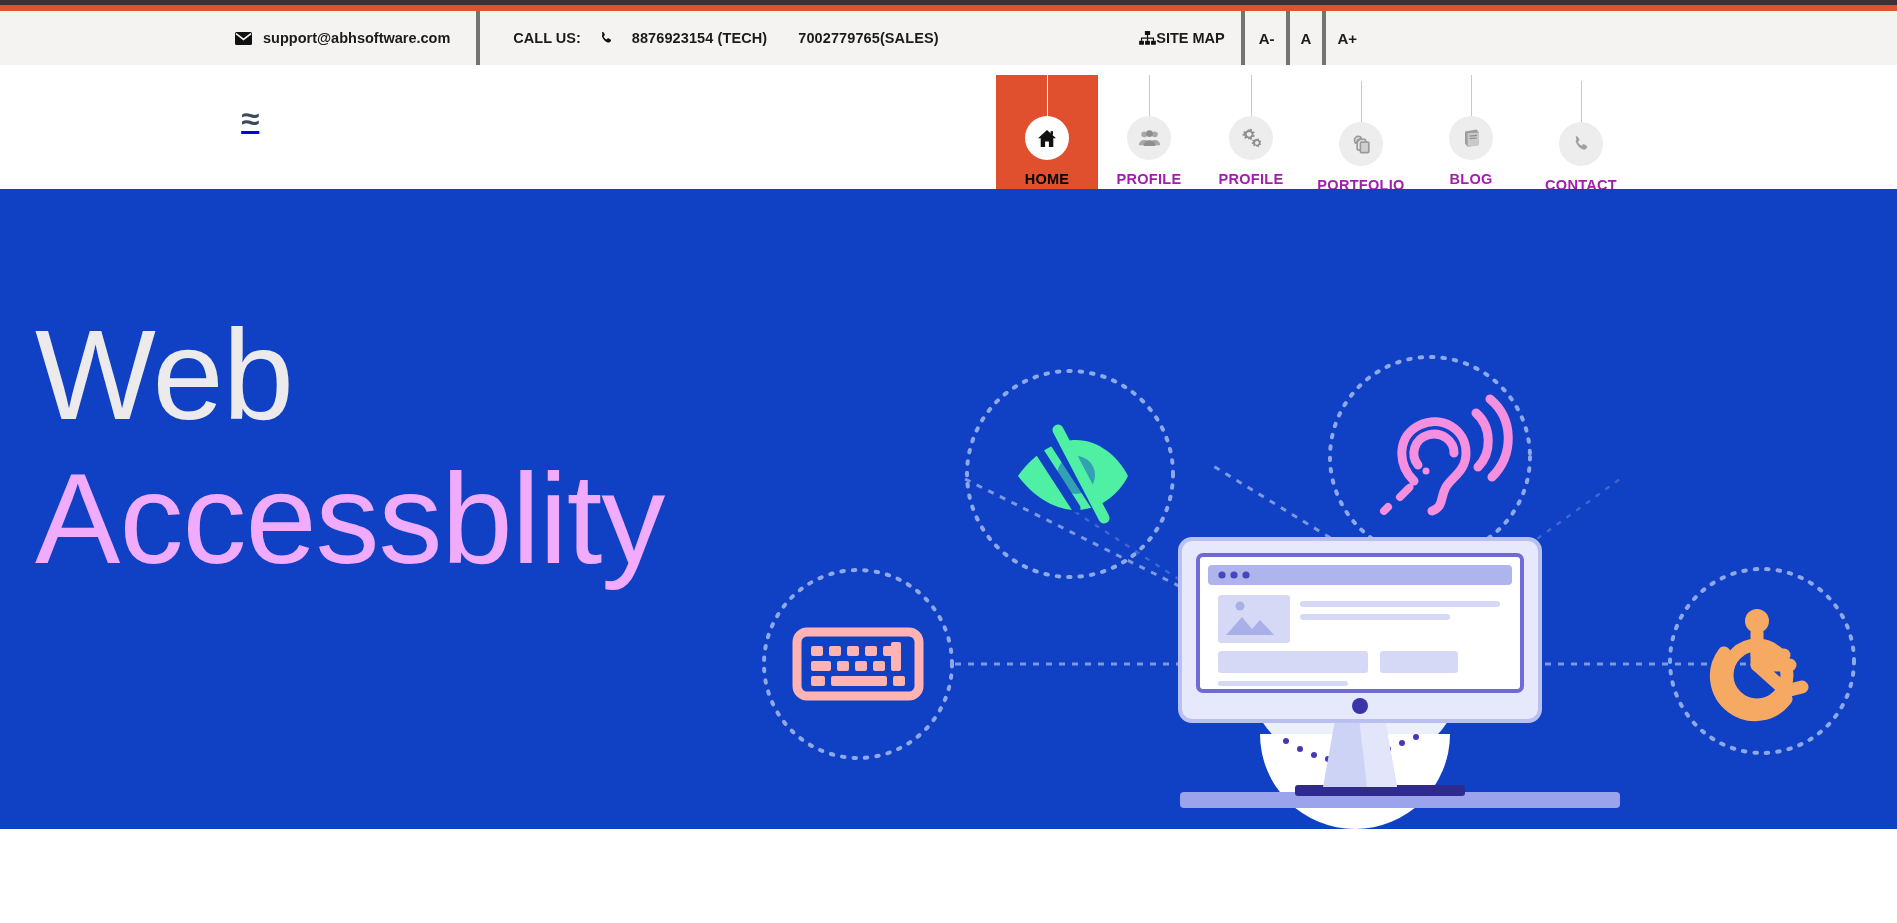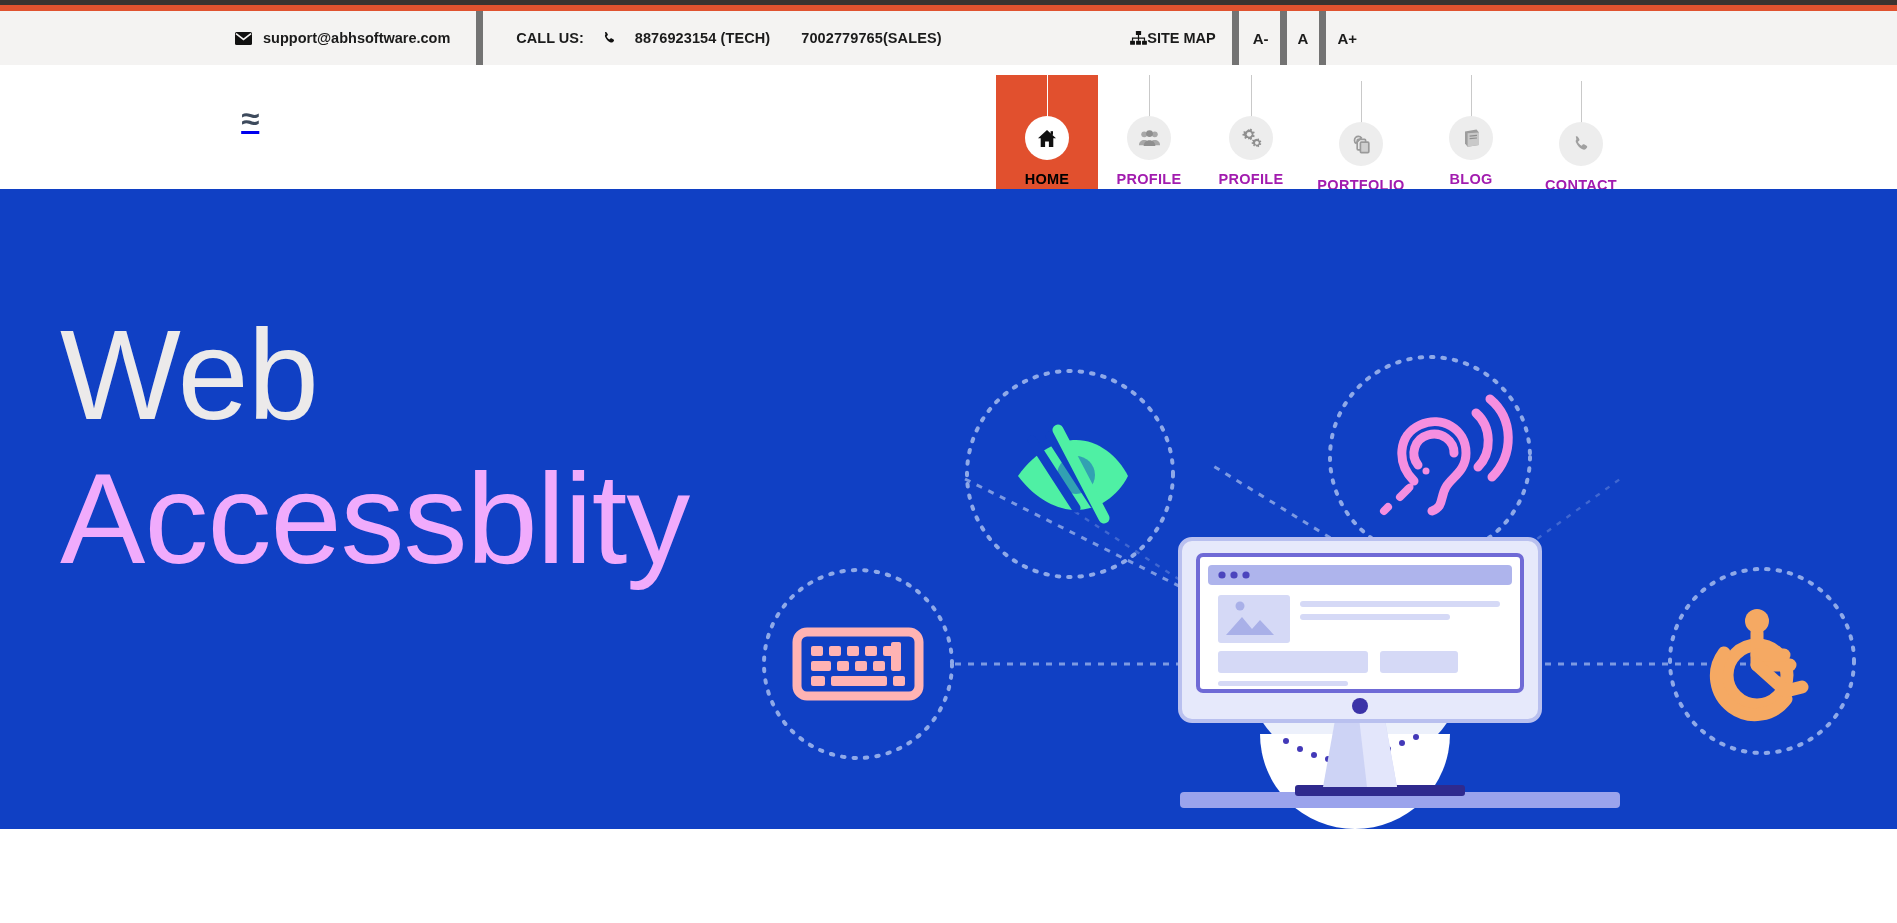--- a/index.html
+++ b/index.html
@@ -24,21 +24,21 @@
     font-size: 14.5px;
     font-weight: bold;
     color: #1b1b1b;
     position: relative;
   }
   .ub-cell {
     display: flex; align-items: center;
     padding: 0 18px;
     white-space: nowrap;
   }
-  .ub-sep { border-right: 7px solid #737373; }
+  .ub-sep { border-right: 4px solid #737373; }
   .ub-email { margin-left: 217px; gap: 11px; padding-right: 26px;}
   .ub-call  { padding-left: 33px; gap: 9px; }
   .ub-spacer { flex: 1 1 auto; }
   .ub-icon { display: inline-flex; align-items: center; }
   .ub-phone-num { font-weight: bold; letter-spacing: .1px; }
   .ub-sales { padding-left: 22px; }
   #sitemap-cell { padding-right: 16px; }
   .ub-font-btn { padding: 0 11px; font-weight: bold; font-size: 15px; cursor: pointer; }
   #font-a-minus { padding-left: 14px; }
   #font-a-plus  { padding-right: 540px; }
@@ -123,21 +123,21 @@
 
   
   #hero {
     position: relative;
     height: 640px;
     background: #1040c4;
     overflow: hidden;
   }
   #hero-copy {
     position: absolute;
-    left: 60px; top: 122px;
+    left: 35px; top: 122px;
     line-height: 1.0;
   }
   #hero-line1 {
     display: block;
     font-size: 128px;
     color: #eceaea;
     font-weight: 400;
     letter-spacing: -1px;
   }
   #hero-line2 {

